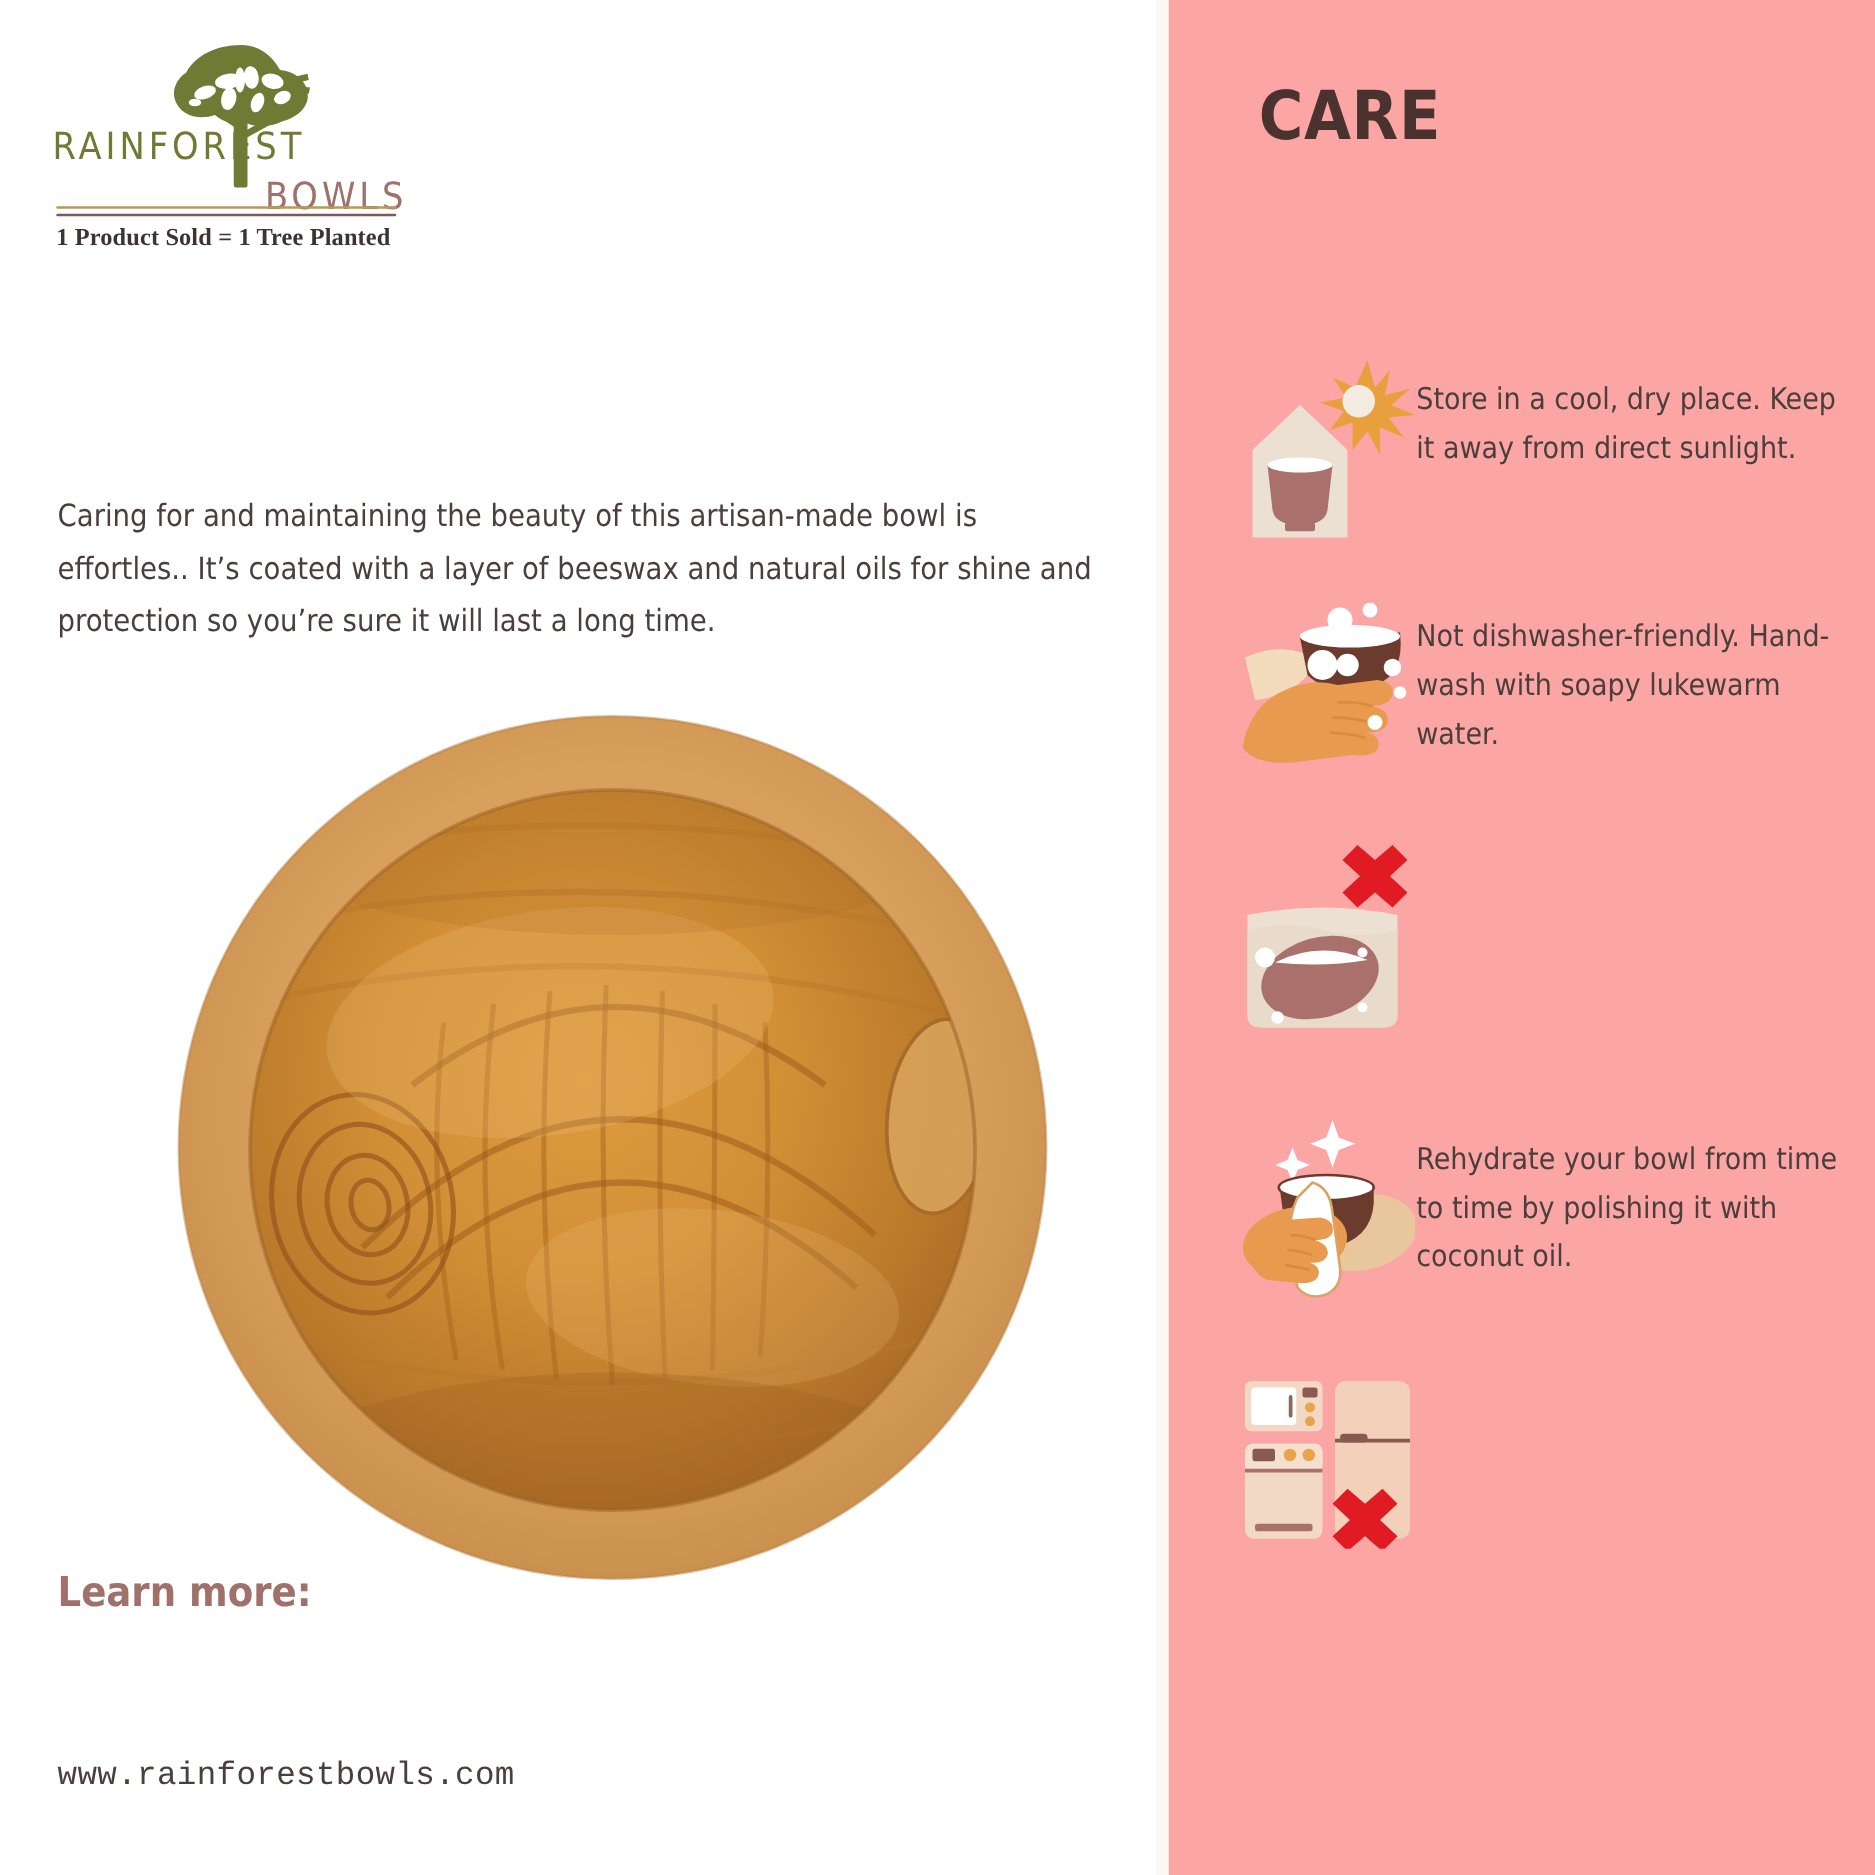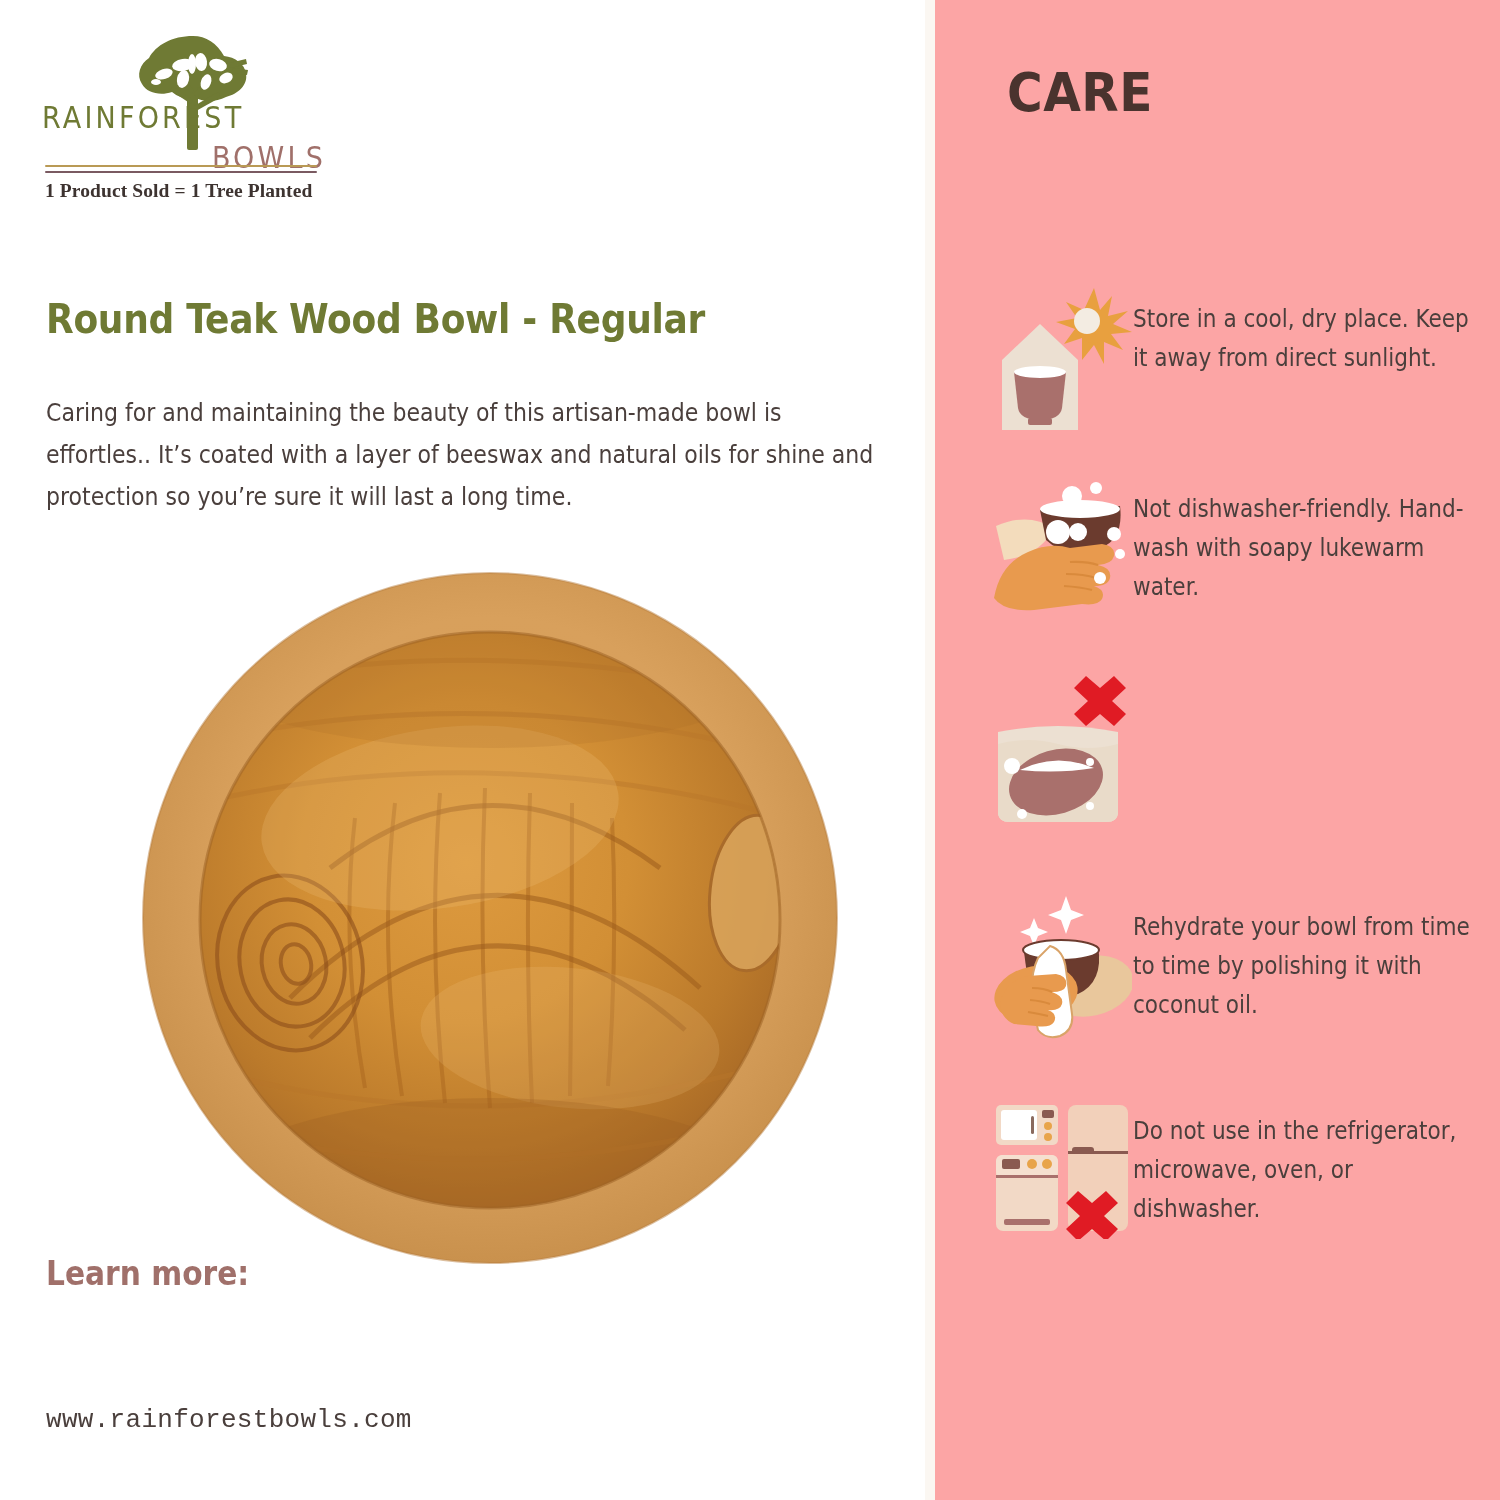--- a/index.html
+++ b/index.html
@@ -164,21 +164,20 @@
         <div class="wordmark">
           <span class="wm-left">RAINFOREST</span>
           <span class="wm-right">BOWLS</span>
         </div>
       </div>
       <div class="logo-rule-gold"></div>
       <div class="logo-rule-brown"></div>
       <div class="logo-tag">1 Product Sold = 1 Tree Planted</div>
     </div>
 
-    <h1 class="product-title">Round Teak Wood Bowl - Regular</h1>
     <p class="product-desc">Caring for and maintaining the beauty of this artisan-made bowl is effortles.. It’s coated with a layer of beeswax and natural oils for shine and protection so you’re sure it will last a long time.</p>
 
     <div class="bowl-wrap">
       <svg class="bowl-svg" viewBox="0 0 700 700">
         <defs>
           <radialGradient id="rimG" cx="50%" cy="45%" r="55%">
             <stop offset="0%" stop-color="#d79a52"></stop>
             <stop offset="70%" stop-color="#d8a05c"></stop>
             <stop offset="100%" stop-color="#c9914d"></stop>
           </radialGradient>
@@ -369,18 +368,17 @@
 
             <rect x="74" y="6" width="60" height="126" rx="8" fill="#f2d0ba"></rect>
             <rect x="74" y="52" width="60" height="3" fill="#8a5a50"></rect>
             <rect x="78" y="48" width="22" height="7" rx="3" fill="#8a5a50"></rect>
 
             <g fill="#e01b24">
               <path d="M84 92 L98 104 L112 92 L124 104 L110 117 L124 130 L112 142 L98 130 L84 142 L72 130 L86 117 L72 104 Z"></path>
             </g>
           </svg>
         </div>
-        <div class="care-text">Do not use in the refrigerator, microwave, oven, or dishwasher.</div>
       </div>
 
     </div>
   </div>
 </div>
 
 </body></html>

